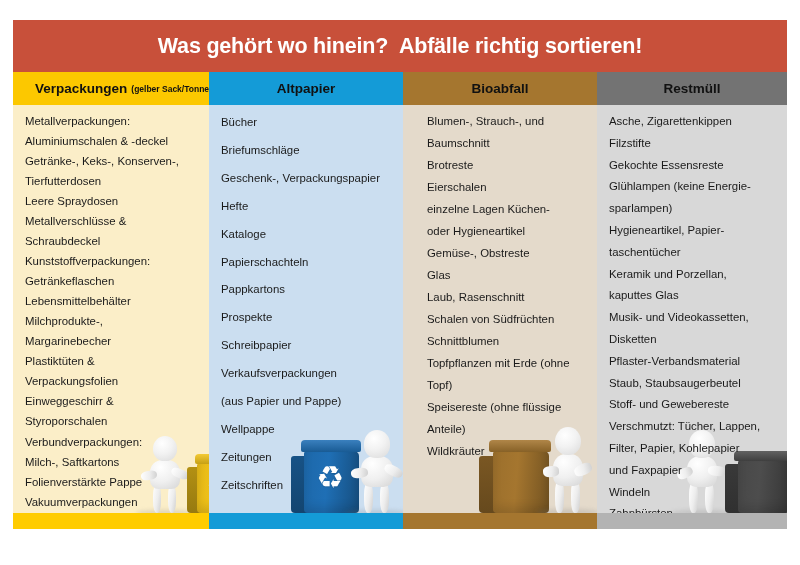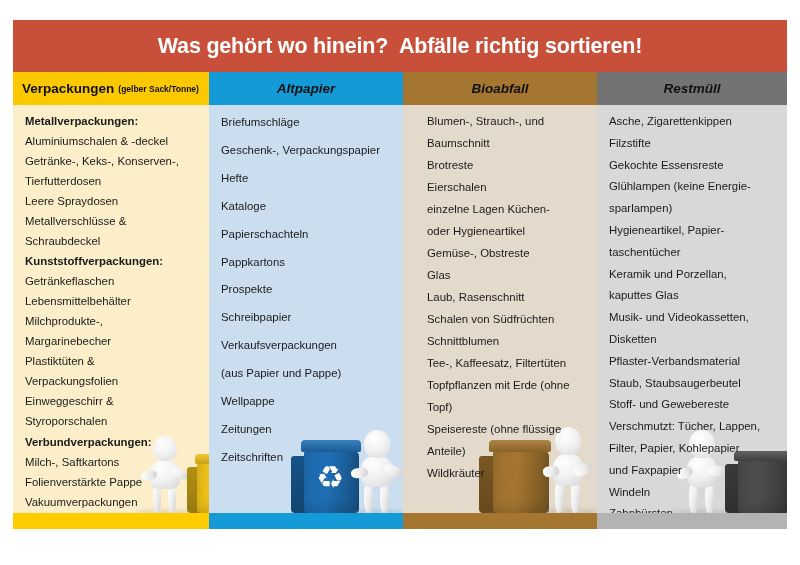--- a/index.html
+++ b/index.html
@@ -62,22 +62,22 @@
   .col-2 { width: 194px; }
   .col-3 { width: 190px; }
 
   .col-header {
     position: relative;
     height: 33px;
     display: flex;
     align-items: center;
     z-index: 3;
   }
-  .col-header.centered { justify-content: center; font-style: italic; }
-  .col-header.lefted { padding-left: 9px; }
+  .col-header.centered { justify-content: center; }
+  .col-header.lefted { padding-left: 22px; }
   .col-title {
     font-size: 13.5px;
     font-weight: bold;
     color: #111111;
     white-space: nowrap;
   }
   .col-subtitle {
     font-size: 8.5px;
     font-weight: bold;
     color: #111111;
@@ -103,21 +103,21 @@
     position: relative;
     z-index: 2;
     padding: 11px 8px 0 12px;
   }
   .item {
     font-size: 11.4px;
     color: #1a1a1a;
     line-height: 1.0;
     white-space: nowrap;
   }
-  .item.bold { font-weight: bold; }
+  .item.bold { font-weight: normal; }
   .item.spacer-top { margin-top: 9px; }
 
   
   .col-0 .item { margin-bottom: 8.6px; }
   
   .col-1 .items { padding-top: 12px; }
   .col-1 .item { margin-bottom: 16.5px; }
   
   .col-2 .item { margin-bottom: 10.6px; margin-left: 12px; }
   .col-3 .item { margin-bottom: 10.4px; }
@@ -262,20 +262,21 @@
               <div class="fig-shadow" style="left: -3.68px; width: 63.36px; height: 6.44px;"></div>
               <div class="fig-limb" style="left: 14.56px; bottom: 0px; width: 9.52px; height: 31.28px;"></div>
               <div class="fig-limb" style="left: 30.8px; bottom: 0px; width: 9.52px; height: 31.28px;"></div>
               <div class="fig-body" style="left: 12.32px; bottom: 25.76px; width: 31.36px; height: 31.28px;"></div>
               <div class="fig-limb" style="left: 2.24px; bottom: 34.96px; width: 16.8px; height: 10.12px; transform: rotate(-6deg);"></div>
               <div class="fig-limb" style="left: 34.72px; bottom: 36.8px; width: 19.04px; height: 10.12px; transform: rotate(28deg);"></div>
               <div class="fig-head" style="left: 14.56px; bottom: 55.2px; width: 26.88px; height: 27.6px;"></div>
             </div>
           </div>
           <div class="items">
+            <div class="item">Bücher</div>
             <div class="item">Briefumschläge</div>
             <div class="item">Geschenk-, Verpackungspapier</div>
             <div class="item">Hefte</div>
             <div class="item">Kataloge</div>
             <div class="item">Papierschachteln</div>
             <div class="item">Pappkartons</div>
             <div class="item">Prospekte</div>
             <div class="item">Schreibpapier</div>
             <div class="item">Verkaufsverpackungen</div>
             <div class="item">(aus Papier und Pappe)</div>
@@ -314,21 +315,20 @@
             <div class="item">Baumschnitt</div>
             <div class="item">Brotreste</div>
             <div class="item">Eierschalen</div>
             <div class="item">einzelne Lagen Küchen-</div>
             <div class="item">oder Hygieneartikel</div>
             <div class="item">Gemüse-, Obstreste</div>
             <div class="item">Glas</div>
             <div class="item">Laub, Rasenschnitt</div>
             <div class="item">Schalen von Südfrüchten</div>
             <div class="item">Schnittblumen</div>
-            <div class="item">Tee-, Kaffeesatz, Filtertüten</div>
             <div class="item">Topfpflanzen mit Erde (ohne</div>
             <div class="item">Topf)</div>
             <div class="item">Speisereste (ohne flüssige</div>
             <div class="item">Anteile)</div>
             <div class="item">Wildkräuter</div>
           </div>
           <div class="col-footer" style="background: rgb(165, 118, 47);"></div>
         </div>
       </div>
       <div class="column col-3">

